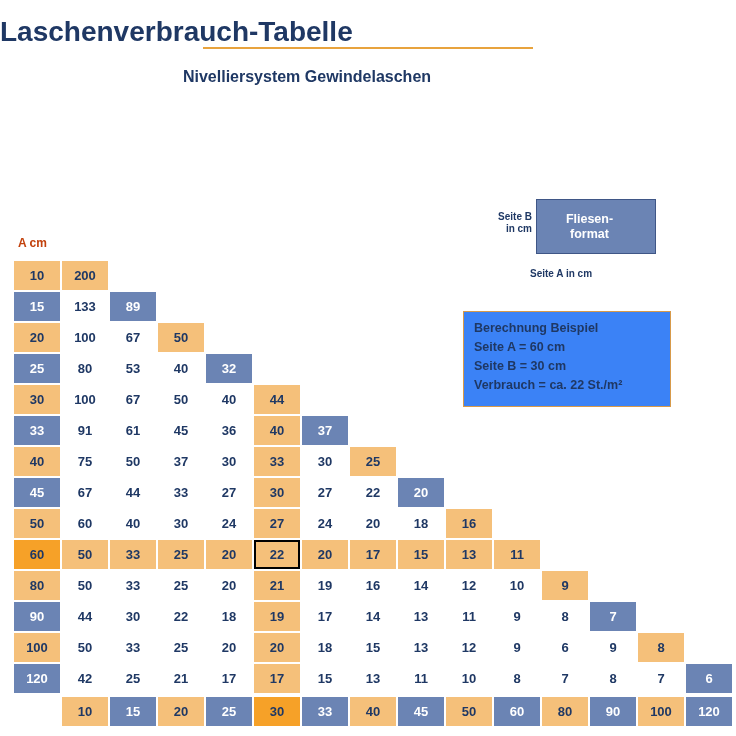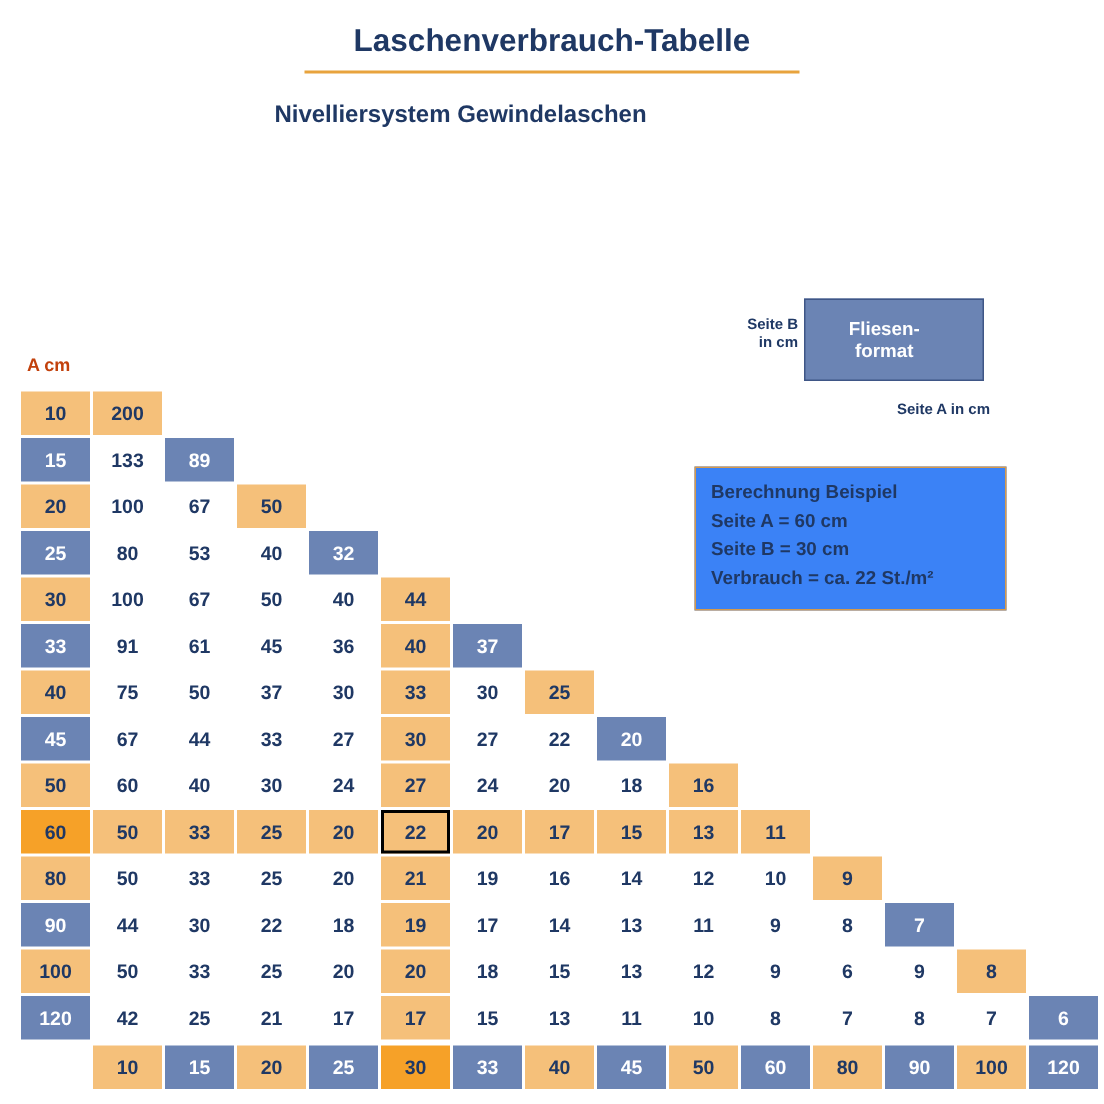--- a/index.html
+++ b/index.html
@@ -1,26 +1,26 @@
 <!DOCTYPE html>
 <html><head>
 <meta charset="utf-8">
 <style>
   html,body{margin:0;padding:0;}
   body{width:736px;height:736px;background:#ffffff;font-family:"Liberation Sans",sans-serif;position:relative;overflow:hidden;}
 
-  #title{position:absolute;left:0;top:16px;width:736px;text-align:center;font-size:21px;font-weight:bold;color:#1f3864;}
+  #title{position:absolute;left:0;top:16px;width:736px;text-align:left;font-size:28px;font-weight:bold;color:#1f3864;}
   #title-rule{position:absolute;left:203px;top:47px;width:330px;height:2px;background:#e8a33d;}
   #subtitle{position:absolute;left:0;top:68px;width:614px;text-align:center;font-size:16px;font-weight:bold;color:#1f3864;}
 
   
   #fmt-box{position:absolute;left:536px;top:199px;width:118px;height:53px;background:#6b84b4;border:1px solid #3f5686;}
   #fmt-label{position:absolute;left:0;top:0;width:105px;height:53px;display:flex;flex-direction:column;align-items:center;justify-content:center;color:#ffffff;font-size:12.5px;font-weight:bold;line-height:15px;}
   #fmt-side-b{position:absolute;left:480px;top:211px;width:52px;text-align:right;font-size:10px;color:#1f3864;font-weight:bold;line-height:12px;}
-  #fmt-side-a{position:absolute;left:530px;top:268px;width:130px;text-align:right;font-size:10px;color:#1f3864;font-weight:bold;}
+  #fmt-side-a{position:absolute;left:530px;top:268px;width:130px;text-align:left;font-size:10px;color:#1f3864;font-weight:bold;}
 
   
   #example{position:absolute;left:463px;top:311px;width:208px;height:96px;background:#3b82f6;border:1px solid #d79a4a;padding:7px 10px;box-sizing:border-box;}
   #example .ln{font-size:12.5px;color:#1f3864;line-height:19px;font-weight:bold;white-space:nowrap;}
   #example .ln.hd{font-weight:bold;}
 
   
   #a-label{position:absolute;left:18px;top:236px;font-size:12px;font-weight:bold;color:#c2410c;}
   #b-label{position:absolute;left:700px;top:673px;font-size:12px;font-weight:bold;color:#1f3864;}
 

